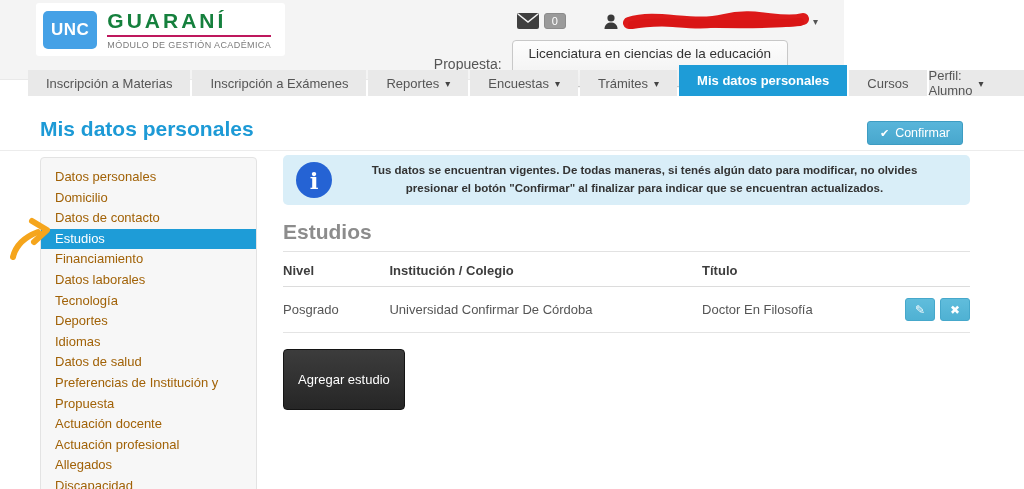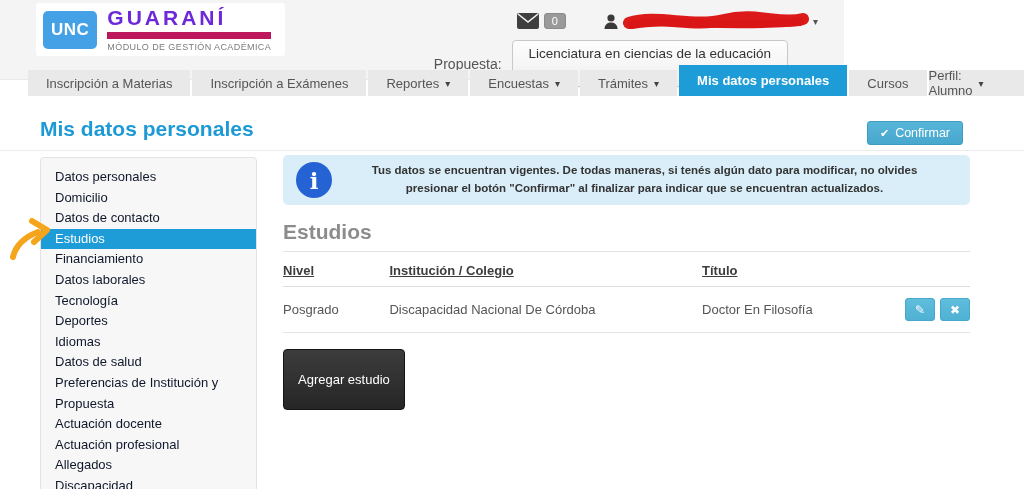--- a/index.html
+++ b/index.html
@@ -7,21 +7,21 @@
   body {
     position: relative;
     font-family: "Liberation Sans", sans-serif;
     background: #ffffff;
     overflow: hidden;
   }
   
   .header { position:absolute; top:0; left:0; width:844px; height:80px; background:#f4f4f4; border-bottom:1px solid #e9e9e9; }
   .logo-panel { position:absolute; left:36px; top:3px; height:53px; background:#fff; border-radius:3px; display:flex; align-items:center; gap:10px; padding:0 14px 0 7px; }
   .unc-badge { background:#45a1e6; color:#fff; font-weight:bold; font-size:17px; padding:9px 8px; border-radius:5px; letter-spacing:0.5px; }
-  .g-title { color:#6d28d9; font-weight:bold; font-size:21px; letter-spacing:3px; line-height:1; padding-bottom:4px; border-bottom:7px solid #be185d; }
+  .g-title { color:#15803d; font-weight:bold; font-size:21px; letter-spacing:3px; line-height:1; padding-bottom:4px; border-bottom:2px solid #be185d; }
   .g-sub { color:#7b7b7b; font-size:9px; letter-spacing:0.4px; margin-top:3px; }
   .user-row { position:absolute; top:11px; right:26px; display:flex; align-items:center; }
   .badge-count { background:#9a9a9a; border:1px solid #8b8b8b; color:#fff; font-size:11px; border-radius:3px; padding:1px 7px; margin-left:5px; }
   .user-group { display:flex; align-items:center; margin-left:38px; }
   .user-caret { color:#555; font-size:10px; margin-left:3px; }
   .prop-row { position:absolute; top:40px; right:56px; display:flex; align-items:center; gap:10px; }
   .prop-label { color:#555; font-size:14px; }
   .prop-btn { background:linear-gradient(#fdfdfd,#efefef); border:1px solid #c8c8c8; border-radius:4px; color:#333; font-size:13.5px; padding:5px 16px; display:flex; align-items:center; gap:9px; cursor:pointer; box-shadow:0 1px 1px rgba(0,0,0,0.05);flex-direction:column; }
   .caret { color:#444; font-size:10px; }
   
@@ -29,31 +29,31 @@
   .nav-item { background:#e9e9e9; height:26px; padding:0 18px; font-size:13px; color:#555; margin-right:2px; white-space:nowrap; display:flex; align-items:center; gap:6px; cursor:pointer; }
   .nav-item.active { background:#1e9cd7; height:31px; color:#fff; font-weight:bold; }
   .nav-fill { flex:1; background:#e9e9e9; height:26px; display:flex; justify-content:flex-end; align-items:center; gap:6px; padding-right:58px; font-size:13px; color:#555; cursor:pointer; }
   
   .page-title { position:absolute; left:40px; top:117px; font-size:21px; font-weight:bold; color:#1d9ad6; }
   .confirm-btn { position:absolute; top:121px; right:61px; background:linear-gradient(#58b5da,#48a7cd); border:1px solid #3d9cc2; color:#fff; font-size:12.5px; padding:4px 12px; border-radius:3px; display:flex; align-items:center; gap:6px; cursor:pointer; }
   .check-ic { font-size:11px; }
   .page-rule { position:absolute; top:150px; left:0; width:1024px; border-top:1px solid #ececec; }
   
   .sidebar { position:absolute; left:40px; top:157px; width:217px; height:355px; background:#f7f7f7; border:1px solid #e3e3e3; border-radius:4px 4px 0 0; padding:9px 0 6px; }
-  .side-item { font-size:13px; color:#0f172a; padding:0 14px; line-height:20.6px; cursor:pointer; }
+  .side-item { font-size:13px; color:#a16207; padding:0 14px; line-height:20.6px; cursor:pointer; }
   .side-item.selected { background:#1e9cd7; color:#fff; }
   .arrow-svg { position:absolute; left:5px; top:214px; z-index:5; }
   
   .content { position:absolute; left:283px; top:155px; width:687px; }
   .alert { background:#d9eef8; border-radius:5px; display:flex; align-items:center; padding:7px 13px; min-height:50px; }
   .alert-icon { width:36px; height:36px; border-radius:50%; background:#2563d4; color:#fff; font-family:"DejaVu Serif", serif; font-weight:bold; font-size:23px; display:flex; align-items:center; justify-content:center; flex:none; }
   .alert-text { flex:1; text-align:center; font-size:11.5px; font-weight:bold; color:#333; line-height:1.55; padding:0 20px; }
   .section-heading { margin:15px 0 0; font-size:21px; font-weight:bold; color:#8c8c8c; padding-bottom:7px; border-bottom:1px solid #e2e2e2; }
   table { width:100%; border-collapse:collapse; }
-  th { text-align:left; font-size:13px; color:#3d3d3d; font-weight:bold; padding:11px 0 8px; border-bottom:1px solid #dcdcdc;text-decoration:underline; }
+  th { text-align:left; font-size:13px; color:#3d3d3d; font-weight:bold; padding:11px 0 8px; border-bottom:1px solid #dcdcdc; }
   td { font-size:13px; color:#555; padding:11px 0; border-bottom:1px solid #e4e4e4; vertical-align:middle; }
   .col-nivel { width:15.5%; } .col-inst { width:45.5%; } .col-titulo { width:28.5%; } .col-acts { width:10.5%; }
   .row-actions { display:flex; gap:5px; justify-content:flex-end; }
   .icon-btn { width:30px; height:23px; background:linear-gradient(#60bddc,#4fb1d3); border:1px solid #46a8cb; border-radius:3px; color:#fff; display:flex; align-items:center; justify-content:center; font-size:12px; cursor:pointer; }
   .add-btn { margin-top:16px; display:inline-block; background:linear-gradient(#3c3c3c,#262626); color:#fff; font-size:13px; padding:22px 14px; border-radius:4px; border:1px solid #141414; cursor:pointer; }
 </style>
 </head>
 <body>
 
 <div class="header">
@@ -176,21 +176,21 @@
       <tr>
         <th class="col-nivel">Nivel</th>
         <th class="col-inst">Institución / Colegio</th>
         <th class="col-titulo">Título</th>
         <th class="col-acts"></th>
       </tr>
     </thead>
     <tbody>
       <tr>
         <td>Posgrado</td>
-        <td>Discapacidad Nacional De Córdoba</td>
+        <td>Universidad Confirmar De Córdoba</td>
         <td>Doctor En Filosofía</td>
         <td>
           <span class="row-actions">
             <button class="icon-btn">
                 <span>✎</span>
               </button>
             <button class="icon-btn">
                 <span>✖</span>
               </button>
           </span>

